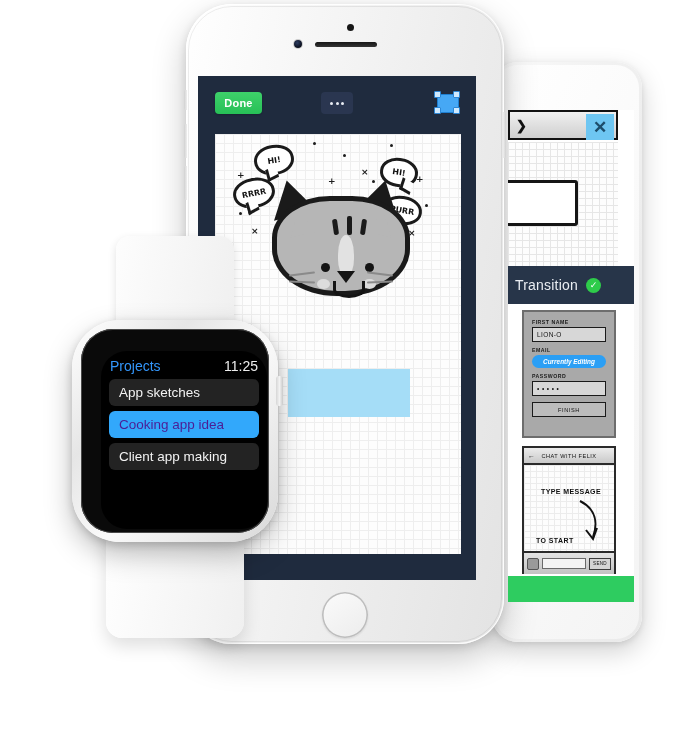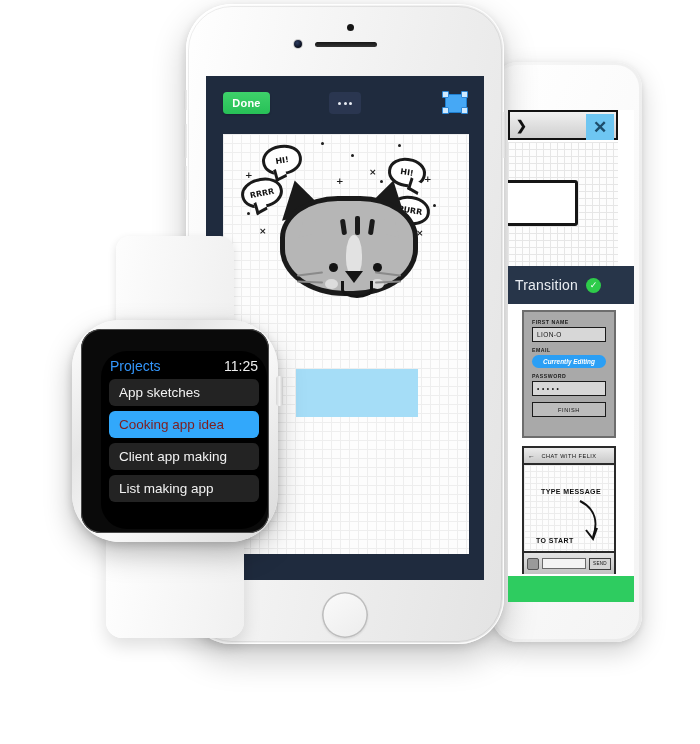--- a/index.html
+++ b/index.html
@@ -148,21 +148,21 @@
     position:absolute;left:129px;top:38px;width:62px;height:5px;border-radius:3px;
     background:linear-gradient(#171717,#343434);
   }
   .ip-home{
     position:absolute;left:136px;top:588px;width:46px;height:46px;border-radius:50%;
     background:linear-gradient(145deg,#fbfbfb,#ececec);
     box-shadow:inset 0 0 0 1.6px #bdbdbd, inset 0 1px 2px rgba(255,255,255,.9),
                0 1px 2px rgba(0,0,0,.10);
   }
   .ip-screen{
-    position:absolute;left:20px;top:72px;width:278px;height:504px;
+    position:absolute;left:12px;top:72px;width:278px;height:504px;
     background:#1f2b3e;overflow:hidden;
   }
   
   .app-topbar{
     position:absolute;left:0;top:0;width:278px;height:60px;background:#1f2b3e;
   }
   .btn-done{
     position:absolute;left:17px;top:16px;width:47px;height:22px;border-radius:4px;
     background:linear-gradient(#3ed16a,#27c057);
     display:flex;align-items:center;justify-content:center;
@@ -304,21 +304,21 @@
     border-radius:32px 32px 16px 16px;
     box-shadow:0 8px 18px rgba(0,0,0,.13);
   }
   .watch-case{
     position:absolute;left:10px;top:84px;width:206px;height:222px;
     border-radius:48px;
     background:linear-gradient(130deg,#ffffff 0%,#e6e6e6 30%,#fafafa 55%,#d8d8d8 100%);
     box-shadow:0 12px 28px rgba(0,0,0,.26), 0 3px 8px rgba(0,0,0,.16);
   }
   .watch-bezel{
-    position:absolute;left:9px;top:9px;width:188px;height:204px;border-radius:20px;
+    position:absolute;left:9px;top:9px;width:188px;height:204px;border-radius:32px;
     background:#0a0a0a;
     box-shadow:inset 0 0 0 1px #4a4a4a;
   }
   .watch-crown{
     position:absolute;right:-5px;top:56px;width:7px;height:30px;border-radius:3px;
     background:linear-gradient(90deg,#d6d6d6,#f2f2f2,#c9c9c9);
   }
   .watch-screen{
     position:absolute;left:20px;top:22px;width:166px;height:178px;border-radius:26px;
     background:#000;overflow:hidden;
@@ -328,21 +328,21 @@
     display:flex;align-items:center;justify-content:space-between;padding:0 9px;box-sizing:border-box;
   }
   .w-title{color:#3396fb;font-size:14px;}
   .w-time{color:#ededed;font-size:14px;}
   .w-list{position:absolute;left:8px;top:28px;width:150px;}
   .w-item{
     height:27px;border-radius:6px;background:#232323;margin-bottom:5px;
     display:flex;align-items:center;padding-left:10px;
     color:#f2f2f2;font-size:13.5px;box-sizing:border-box;
   }
-  .w-item.sel{background:#32a8fb;color:#7f1d1d;}
+  .w-item.sel{background:#32a8fb;color:#4c1d95;}
 </style>
 </head>
 <body>
 
 <div class="stage">
 
   <div class="rdevice">
     <div class="rscreen">
 
       <div class="r-toolbar">
@@ -486,20 +486,19 @@
       <div class="watch-bezel">
         <div class="watch-screen">
           <div class="w-head">
             <span class="w-title">Projects</span>
             <span class="w-time">11:25</span>
           </div>
           <div class="w-list">
             <div class="w-item">App sketches</div>
             <div class="w-item sel">Cooking app idea</div>
             <div class="w-item">Client app making</div>
-            <div class="w-item">List making app</div>
           </div>
         </div>
       </div>
     </div>
   </div>
 
 </div>
 
 </body></html>

